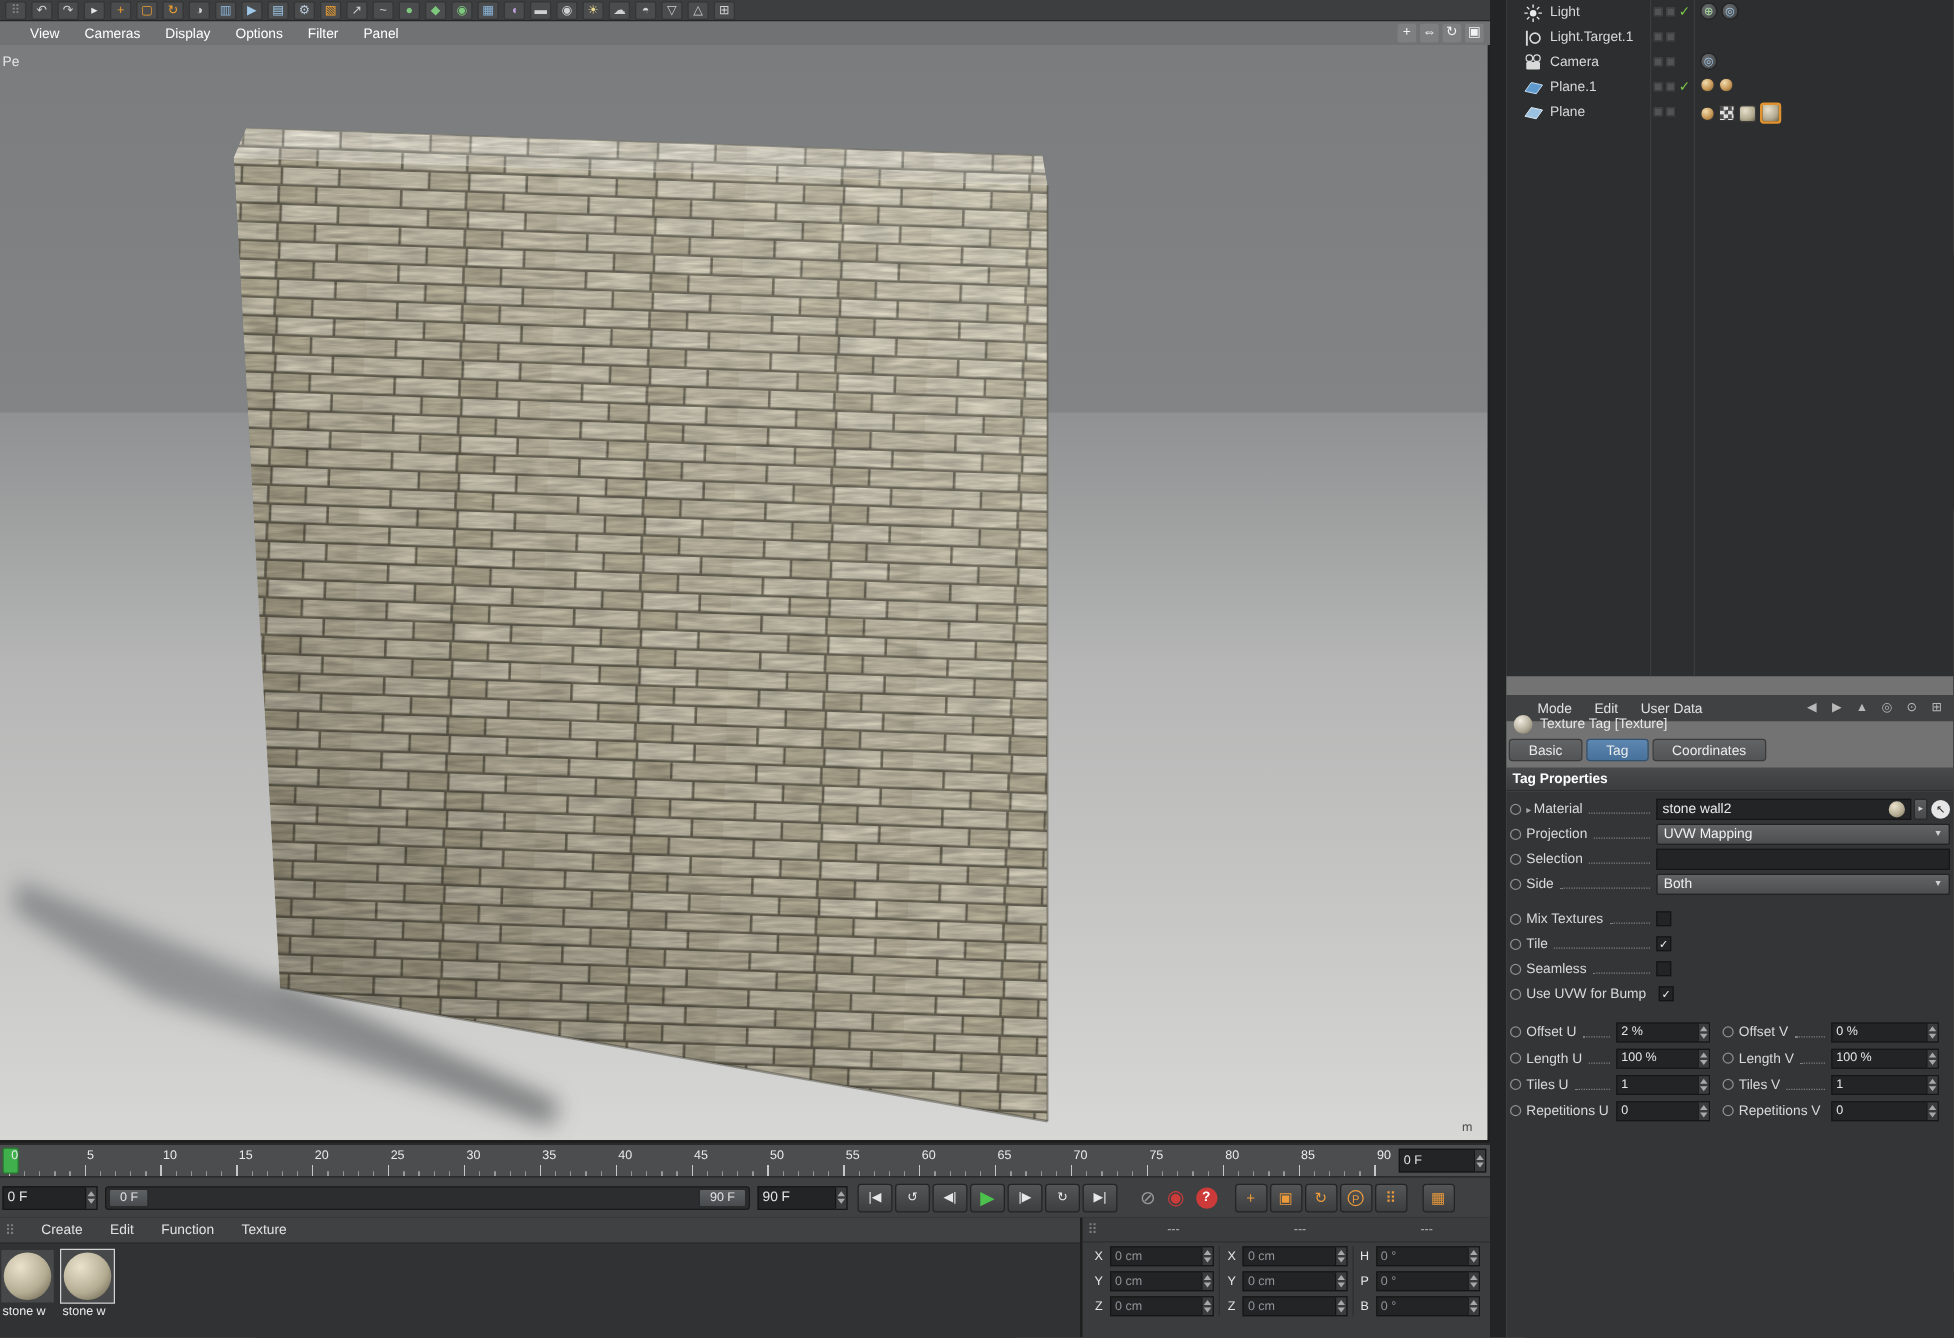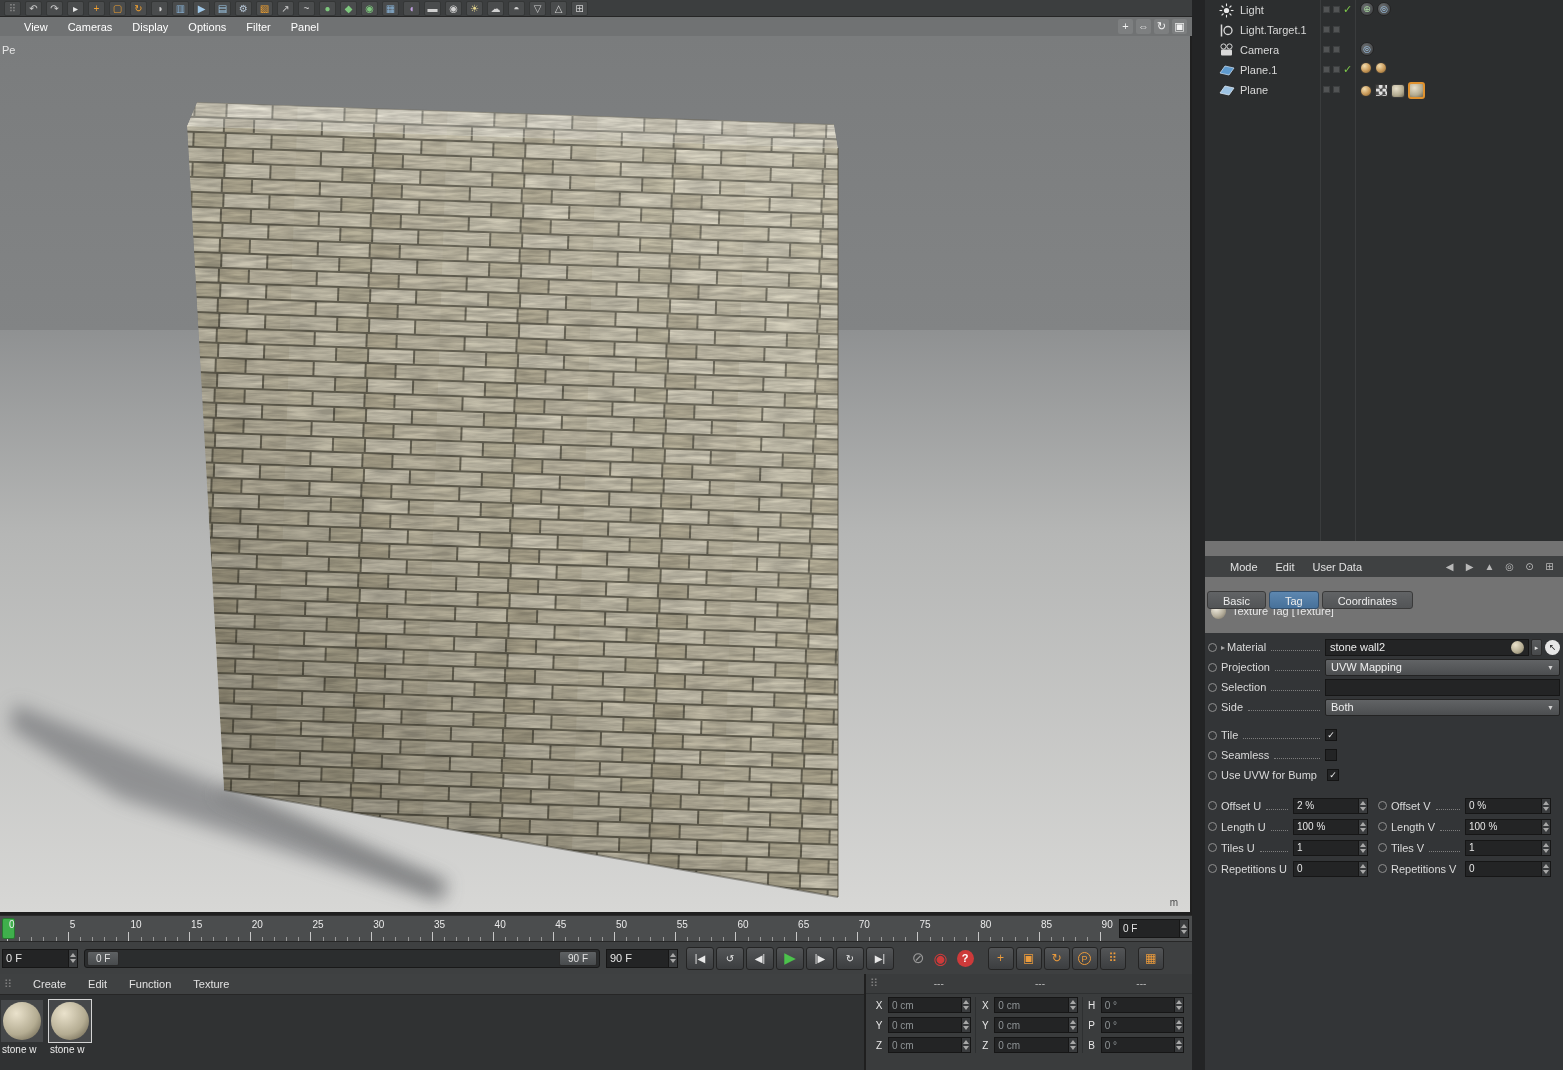--- a/index.html
+++ b/index.html
@@ -51,21 +51,21 @@
   .tag-texture { width:14px; height:14px; border-radius:3px; border:1px solid #3a3a3a;
     background:radial-gradient(circle at 35% 30%, #e7dfca, #b2aa90 60%, #6b6450); }
   .tag-texture.selected { border:2px solid #e0922f; width:17px; height:17px; }
   
   .am-menubar { position:absolute; left:0; top:556px; width:358px; height:21px; background:#3f4142;
     display:flex; align-items:center; padding:0 6px 0 16px; font-size:11px; color:#e2e2e2; }
   .am-menu-item { padding:0 9px; }
   .am-hicons { margin-left:auto; display:flex; gap:5px; }
   .am-hicon { width:15px; height:15px; color:#b8b8b8; font-size:10px; line-height:15px; text-align:center; }
   .am-title { position:absolute; left:0; top:568px; width:358px; height:22px; display:flex;
-    align-items:center; gap:6px; padding-left:6px; font-size:11px; color:#e8e8e8;margin-top:32px; }
+    align-items:center; gap:6px; padding-left:6px; font-size:11px; color:#e8e8e8; }
   .sphere-sm { width:15px; height:15px; border-radius:50%;
     background:radial-gradient(circle at 35% 30%, #f0ece0, #b5ae9c 55%, #6e685a); flex:none; }
   .am-tabs { position:absolute; left:2px; top:591px; display:flex; gap:3px; }
   .tab { height:18px; line-height:18px; padding:0 15px; font-size:11px; color:#ececec;
     background:linear-gradient(#616365,#525456); border-radius:3px; border:1px solid #3a3a3a; }
   .tab.active { background:linear-gradient(#5d87b0,#47719a); border-color:#33506e; }
   .am-section { position:absolute; left:0; top:614px; width:358px; height:19px;
     background:linear-gradient(#484a4b,#3b3d3e); color:#fff; font-size:11px; font-weight:bold;
     line-height:19px; padding-left:5px; border-bottom:1px solid #2e2e2e; }
   .am-body { position:absolute; left:0; top:633px; width:358px; height:437px; background:#333537;
@@ -404,20 +404,21 @@
       <span class="sphere-sm"></span>
       <span>Texture Tag [Texture]</span>
     </div>
 
     <div class="am-tabs">
       <span class="tab">Basic</span>
       <span class="tab active">Tag</span>
       <span class="tab">Coordinates</span>
     </div>
 
+    <div class="am-section">Tag Properties</div>
 
     <div class="am-body">
 
       <div class="prop-row">
         <span class="kf-circle"></span>
         <span class="exp-tri">▸</span>
         <span class="prop-label">Material</span>
         <span class="leader"></span>
         <span class="field-area">
           <span class="text-field" style="flex:1">
@@ -457,20 +458,28 @@
         <span class="field-area">
           <span class="dropdown">
             <span>Both</span>
             <span class="dd-arrow">▼</span>
           </span>
         </span>
       </div>
 
       <div class="spacer8"></div>
 
+      <div class="prop-row">
+        <span class="kf-circle"></span>
+        <span class="prop-label">Mix Textures</span>
+        <span class="leader"></span>
+        <span class="field-area">
+            <span class="cb"></span>
+          </span>
+      </div>
       <div class="prop-row">
         <span class="kf-circle"></span>
         <span class="prop-label">Tile</span>
         <span class="leader"></span>
         <span class="field-area">
             <span class="cb">✓</span>
           </span>
       </div>
       <div class="prop-row">
         <span class="kf-circle"></span>

